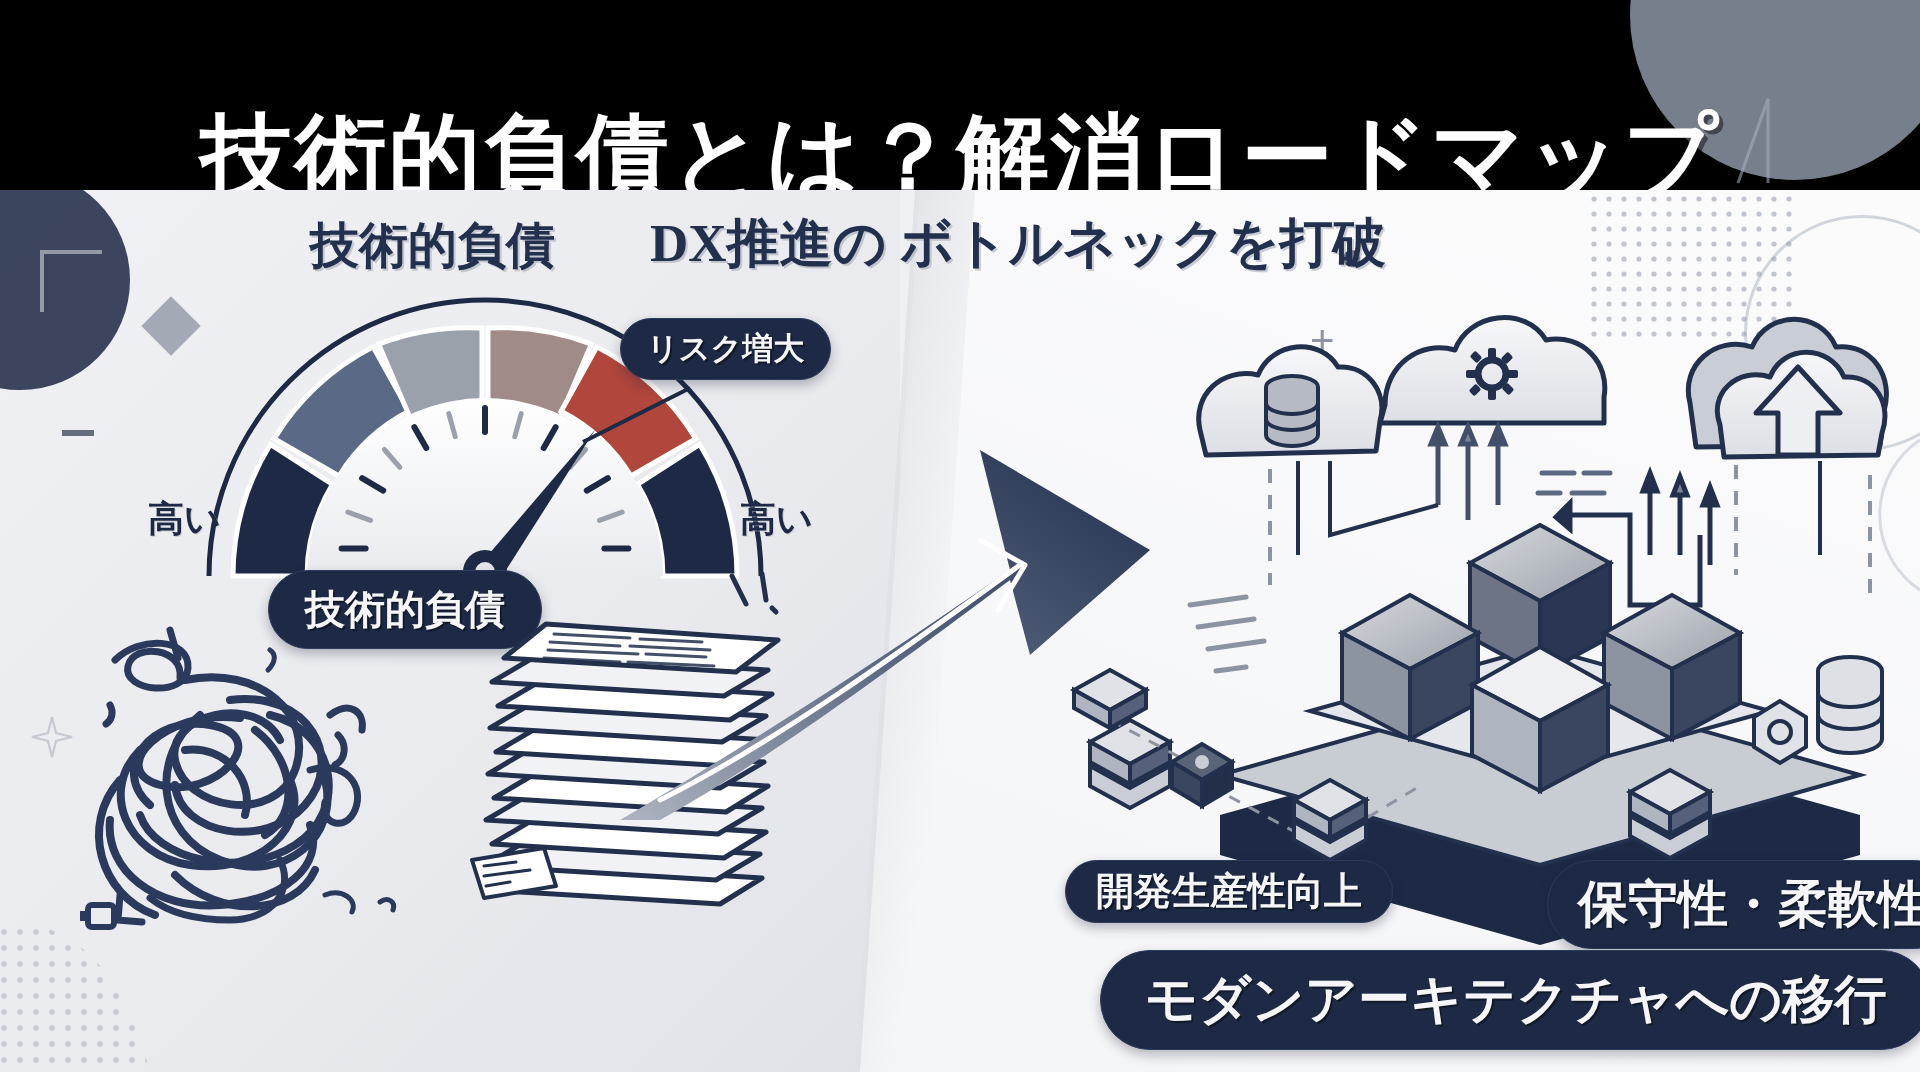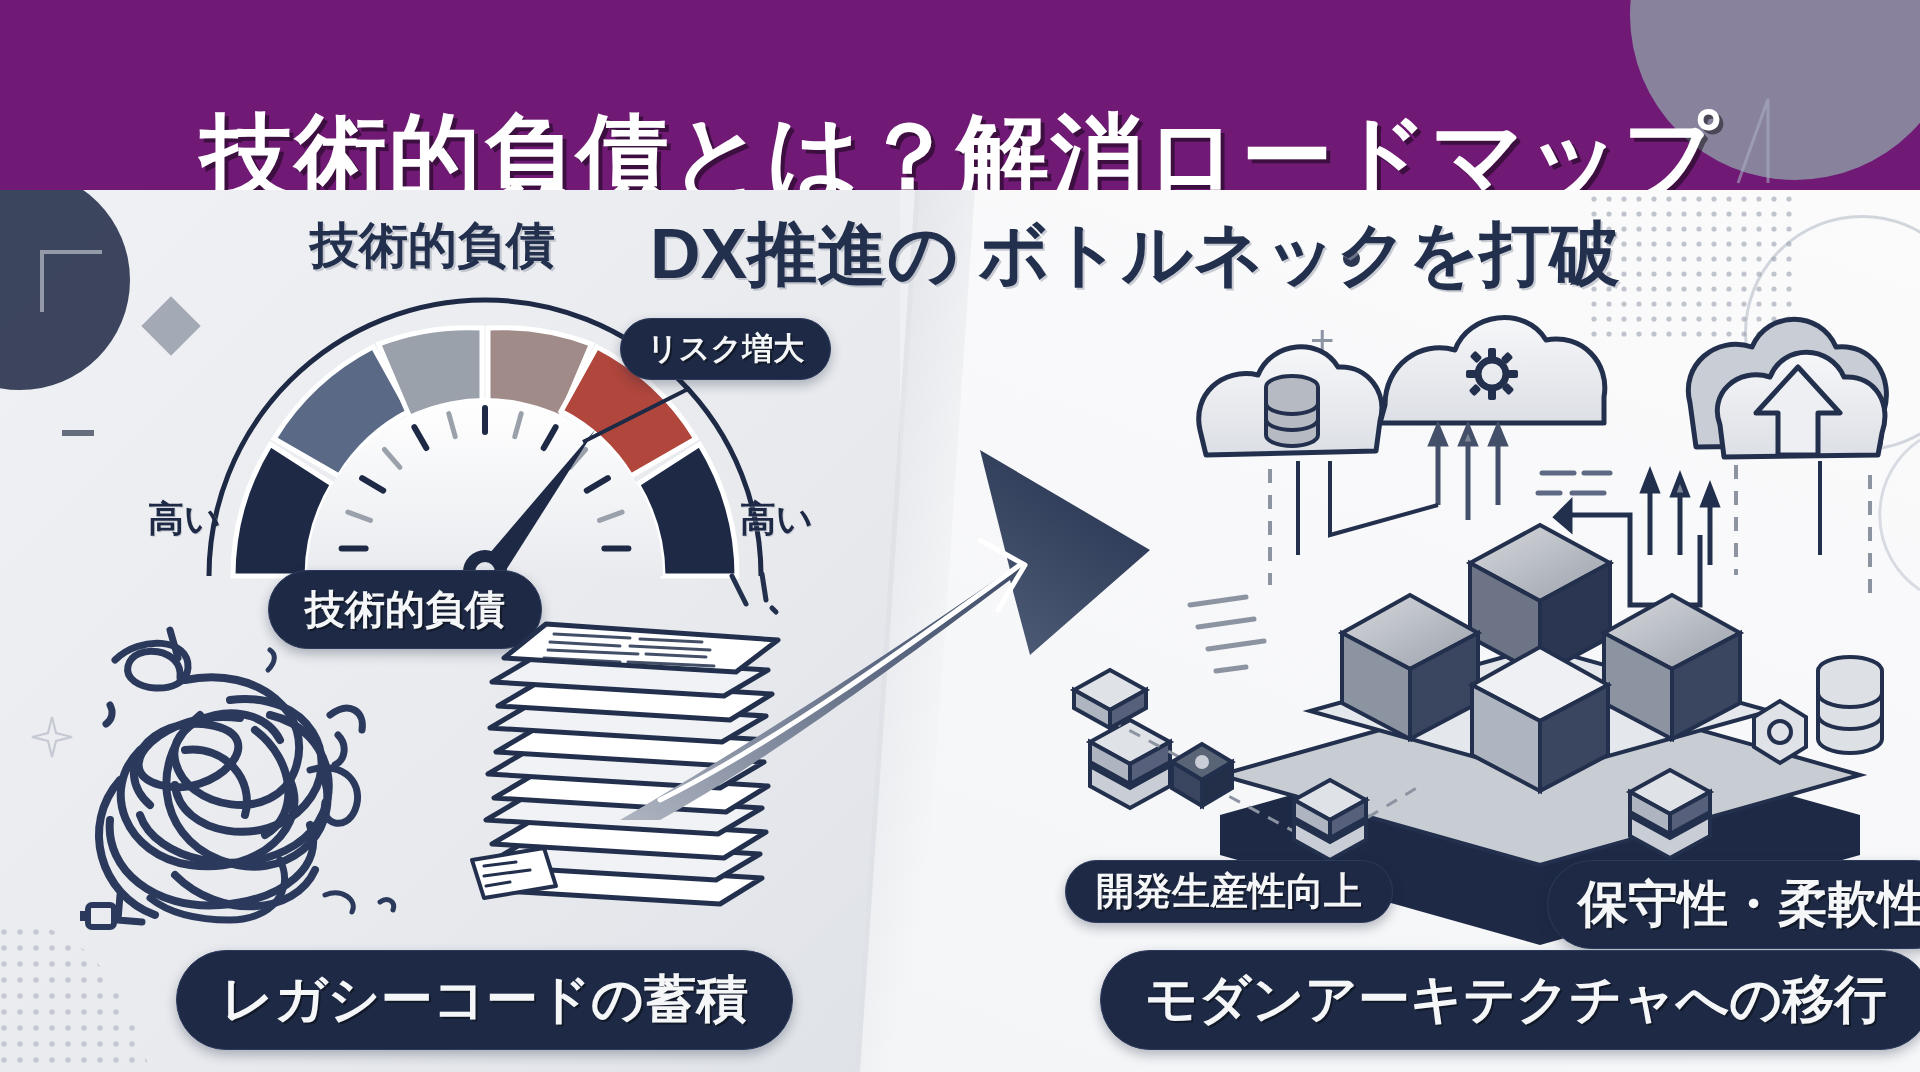--- a/index.html
+++ b/index.html
@@ -7,21 +7,21 @@
   body{
     width:1920px;height:1072px;overflow:hidden;
     font-family:"Liberation Sans","DejaVu Sans",sans-serif;
     background:#f3f4f6;
   }
   .canvas{position:relative;width:1920px;height:1072px;overflow:hidden;background:#eef0f3;}
 
   
   .header{
     position:absolute;left:0;top:0;width:1920px;height:190px;
-    background:#701a75;overflow:hidden;z-index:40;
+    background:#000000;overflow:hidden;z-index:40;
   }
   .header-blob{
     position:absolute;right:-40px;top:-150px;width:330px;height:330px;
     border-radius:50%;background:#8d95a5;opacity:.85;
   }
   .header-mark{
     position:absolute;right:120px;top:95px;width:70px;height:90px;opacity:.55;
   }
   .title{
     position:absolute;left:0;top:0;width:1920px;height:190px;
@@ -62,21 +62,21 @@
   .dk-plus-a{left:1310px;top:320px;}
   .dk-plus-b{left:1520px;top:325px;}
   .dk-arc{right:-10px;top:430px;width:120px;height:170px;opacity:.6;}
 
   
   .heading{
     position:absolute;font-weight:700;color:#23304d;white-space:nowrap;
     text-shadow:2px 2px 0 rgba(160,166,178,.55);
   }
   .heading-left{left:310px;top:213px;font-size:49px;}
-  .heading-right{left:650px;top:208px;font-size:70px;}
+  .heading-right{left:650px;top:208px;font-size:53px;font-family:Liberation Serif, serif;}
 
   
   .gauge-wrap{position:absolute;left:185px;top:280px;width:600px;height:300px;}
   .gauge-label{
     position:absolute;font-size:36px;font-weight:700;color:#1e2a45;
     text-shadow:1px 1px 0 rgba(170,176,188,.5);
     margin-left:48px;
   }
   .gauge-label-left{left:100px;top:495px;}
   .gauge-label-right{left:692px;top:495px;}
@@ -506,16 +506,15 @@
         <polygon points="12,22 12,48 42,66 42,40" fill="#3a465f" stroke="#23304d" stroke-width="4"></polygon>
         <polygon points="72,22 72,48 42,66 42,40" fill="#232f49" stroke="#23304d" stroke-width="4"></polygon>
         <circle cx="42" cy="22" r="7" fill="#c9ced6"></circle>
       </g>
     </svg>
   </div>
 
   <div class="badge badge-prod">開発生産性向上</div>
   <div class="badge badge-maint">保守性・柔軟性</div>
 
-  <div class="badge badge-legacy">レガシーコードの蓄積</div>
   <div class="badge badge-modern">モダンアーキテクチャへの移行</div>
 
 </div>
 
 </body></html>

